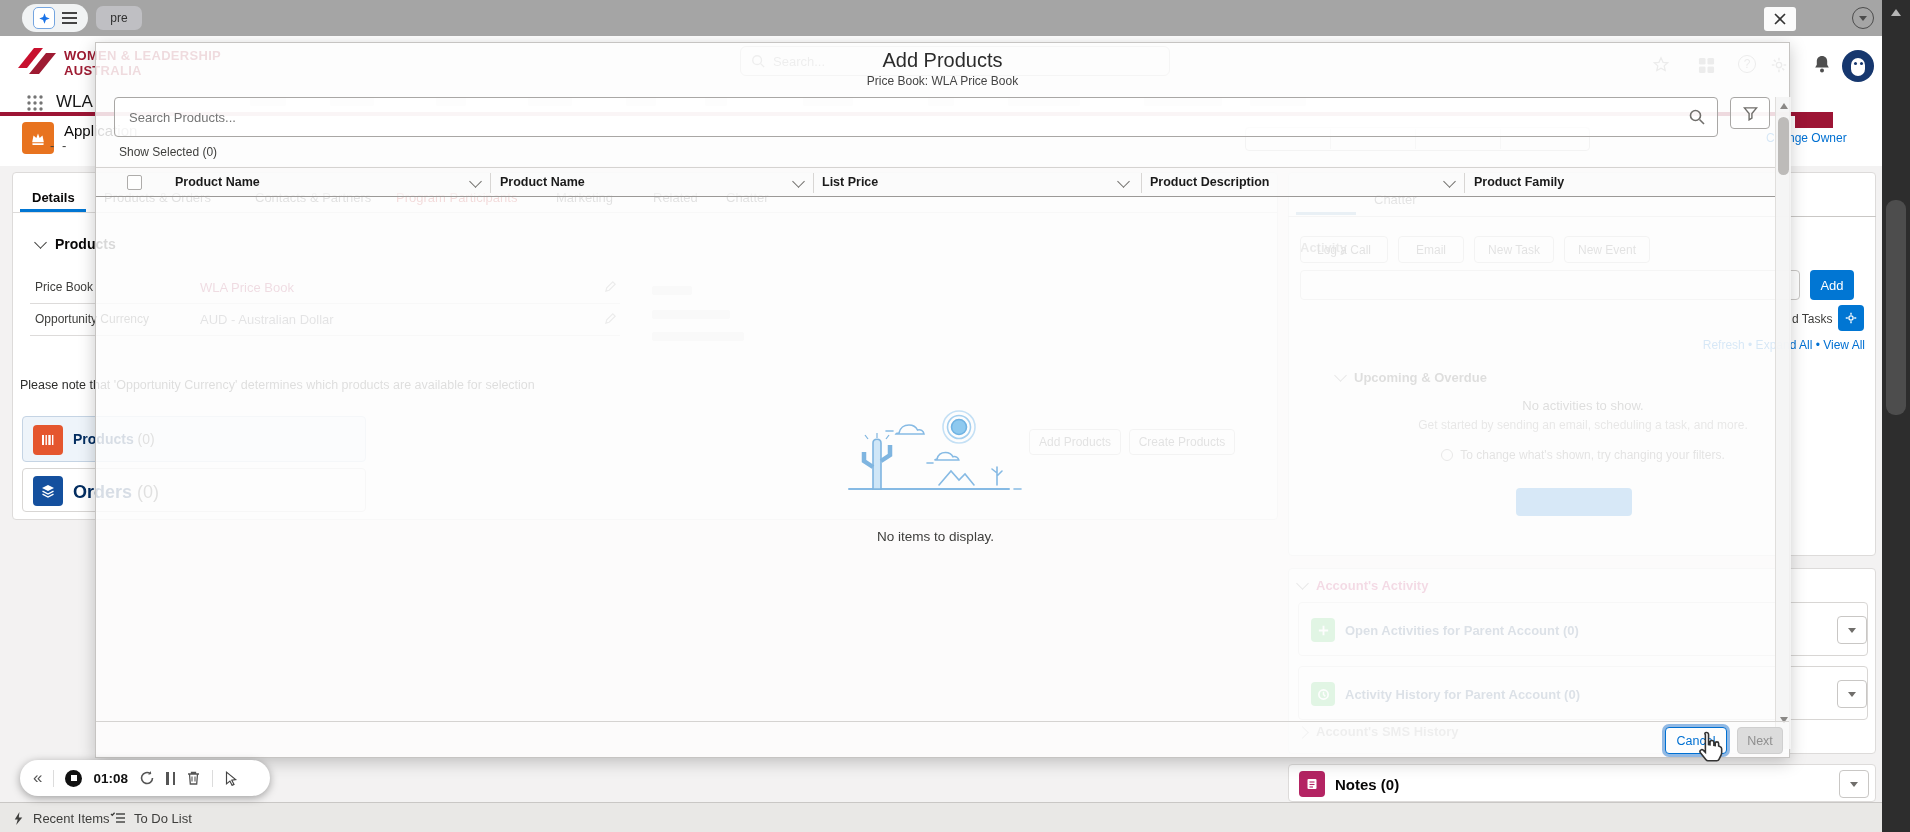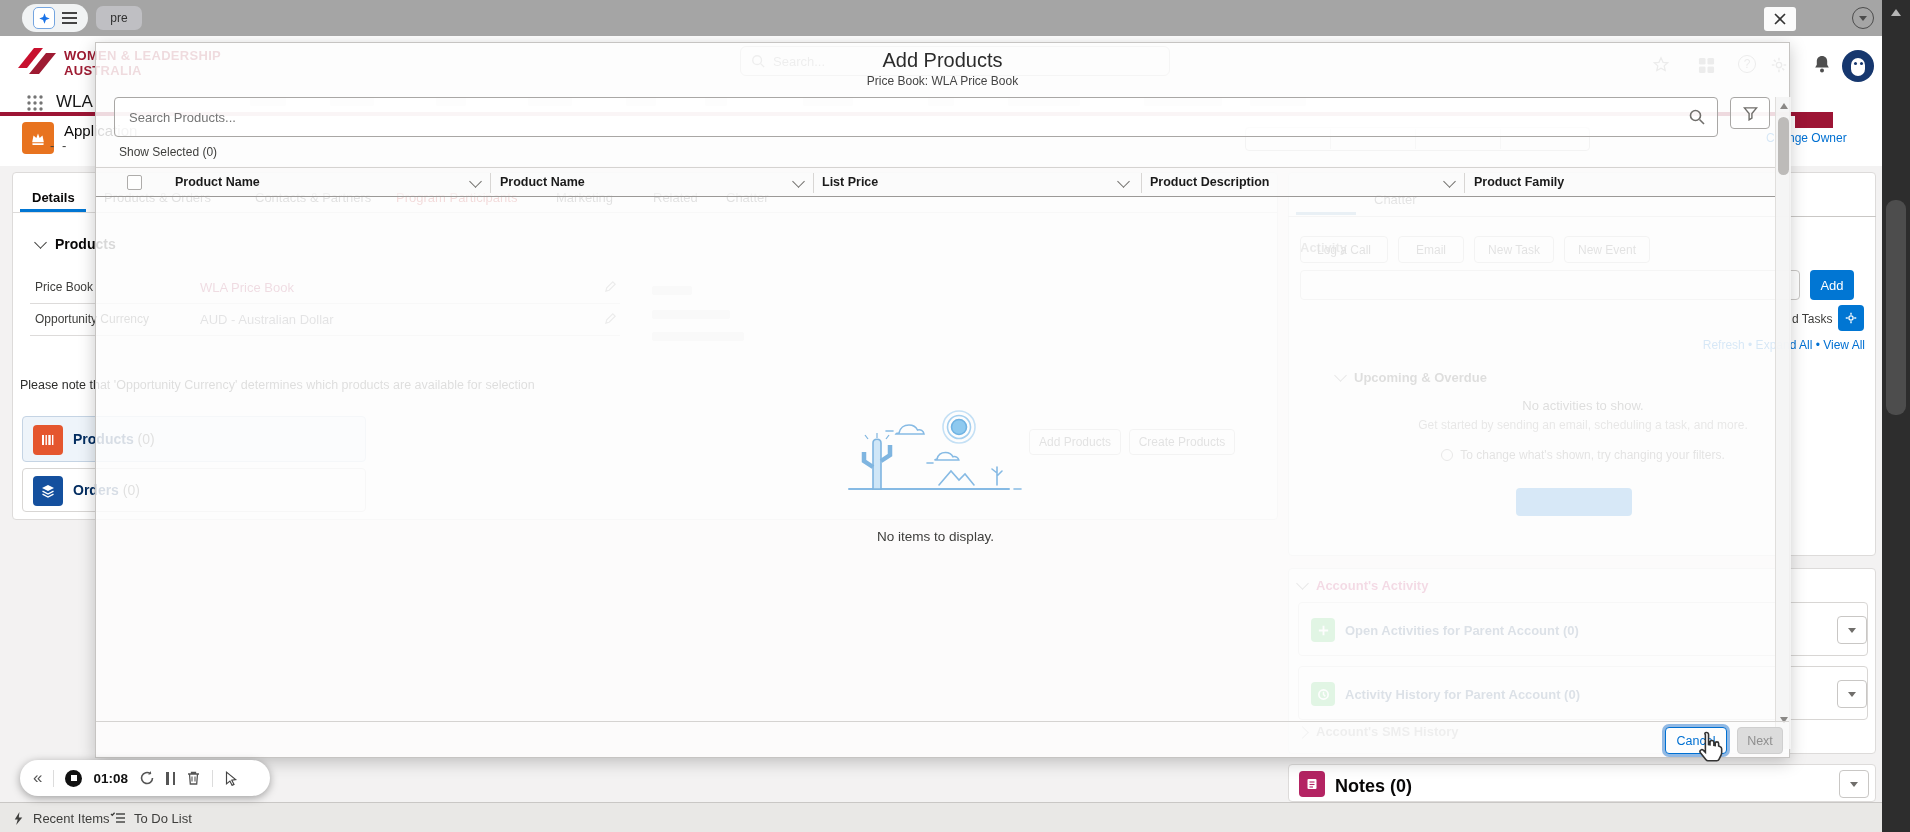--- a/index.html
+++ b/index.html
@@ -187,21 +187,21 @@
     </span>
   </div>
   <div class="item-row" style="left:22px;top:468px;width:344px;height:44px;">
     <div class="abs icon-sq" style="left:10px;top:7px;width:30px;height:30px;background:#14509e;">
       <svg width="16" height="16" viewBox="0 0 16 16">
           <path d="M8 2l6 3-6 3-6-3z" fill="#fff"></path>
           <path d="M2.5 8.2L8 11l5.5-2.8" fill="none" stroke="#fff" stroke-width="1.4"></path>
           <path d="M2.5 11.2L8 14l5.5-2.8" fill="none" stroke="#fff" stroke-width="1.4"></path>
         </svg>
     </div>
-    <span class="abs" style="left:50px;top:13px;font-size:14px;font-weight:bold;color:#032d60;">
+    <span class="abs" style="left:50px;top:13px;font-size:18px;font-weight:bold;color:#032d60;">
       <span>Orders</span> <span style="font-weight:normal;color:#3e3e3c;">(0)</span>
     </span>
   </div>
 
   <div class="sf-card" style="left:1288px;top:172px;width:588px;height:384px;"></div>
   <div class="abs" style="left:1300px;top:192px;font-size:13px;font-weight:bold;color:#2e2e2c;margin-top:48px;">Activity</div>
   <div class="abs" style="left:1296px;top:212px;width:60px;height:3px;background:#7ba6c9;"></div>
   <div class="abs" style="left:1374px;top:192px;font-size:13px;color:#555;">Chatter</div>
   <div class="hr" style="left:1288px;top:216px;width:588px;background:#c9c7c5;"></div>
   <div class="btn-ghostbg" style="left:1300px;top:236px;width:88px;height:27px;">Log a Call</div>
@@ -272,21 +272,21 @@
     <div class="abs icon-sq" style="left:10px;top:6px;width:26px;height:26px;background:#b42463;">
       <svg width="14" height="14" viewBox="0 0 14 14">
           <rect x="2.5" y="2" width="9" height="10" rx="1" fill="#fff"></rect>
           <g stroke="#b42463" stroke-width="1.1">
             <line x1="4.5" y1="5" x2="9.5" y2="5"></line>
             <line x1="4.5" y1="7.5" x2="9.5" y2="7.5"></line>
             <line x1="4.5" y1="10" x2="8" y2="10"></line>
           </g>
         </svg>
     </div>
-    <span class="abs" style="left:46px;top:11px;font-size:18px;font-weight:bold;color:#080707;">Notes (0)</span>
+    <span class="abs" style="left:46px;top:11px;font-size:15px;font-weight:bold;color:#080707;">Notes (0)</span>
     <div class="caret-btn" style="left:550px;top:5px;">
         <span class="caret"></span>
       </div>
   </div>
 
   <div class="abs" style="left:0;top:802px;width:1882px;height:30px;background:#e9e8e6;border-top:1px solid #c9c7c5;">
     <div class="abs flexrow" style="left:12px;top:0;height:30px;gap:8px;">
       <svg width="13" height="15" viewBox="0 0 12 16">
           <path d="M7 1L2 9h3.2L3.5 15 10 7H6.3z" fill="#3e3e3c"></path>
         </svg>

